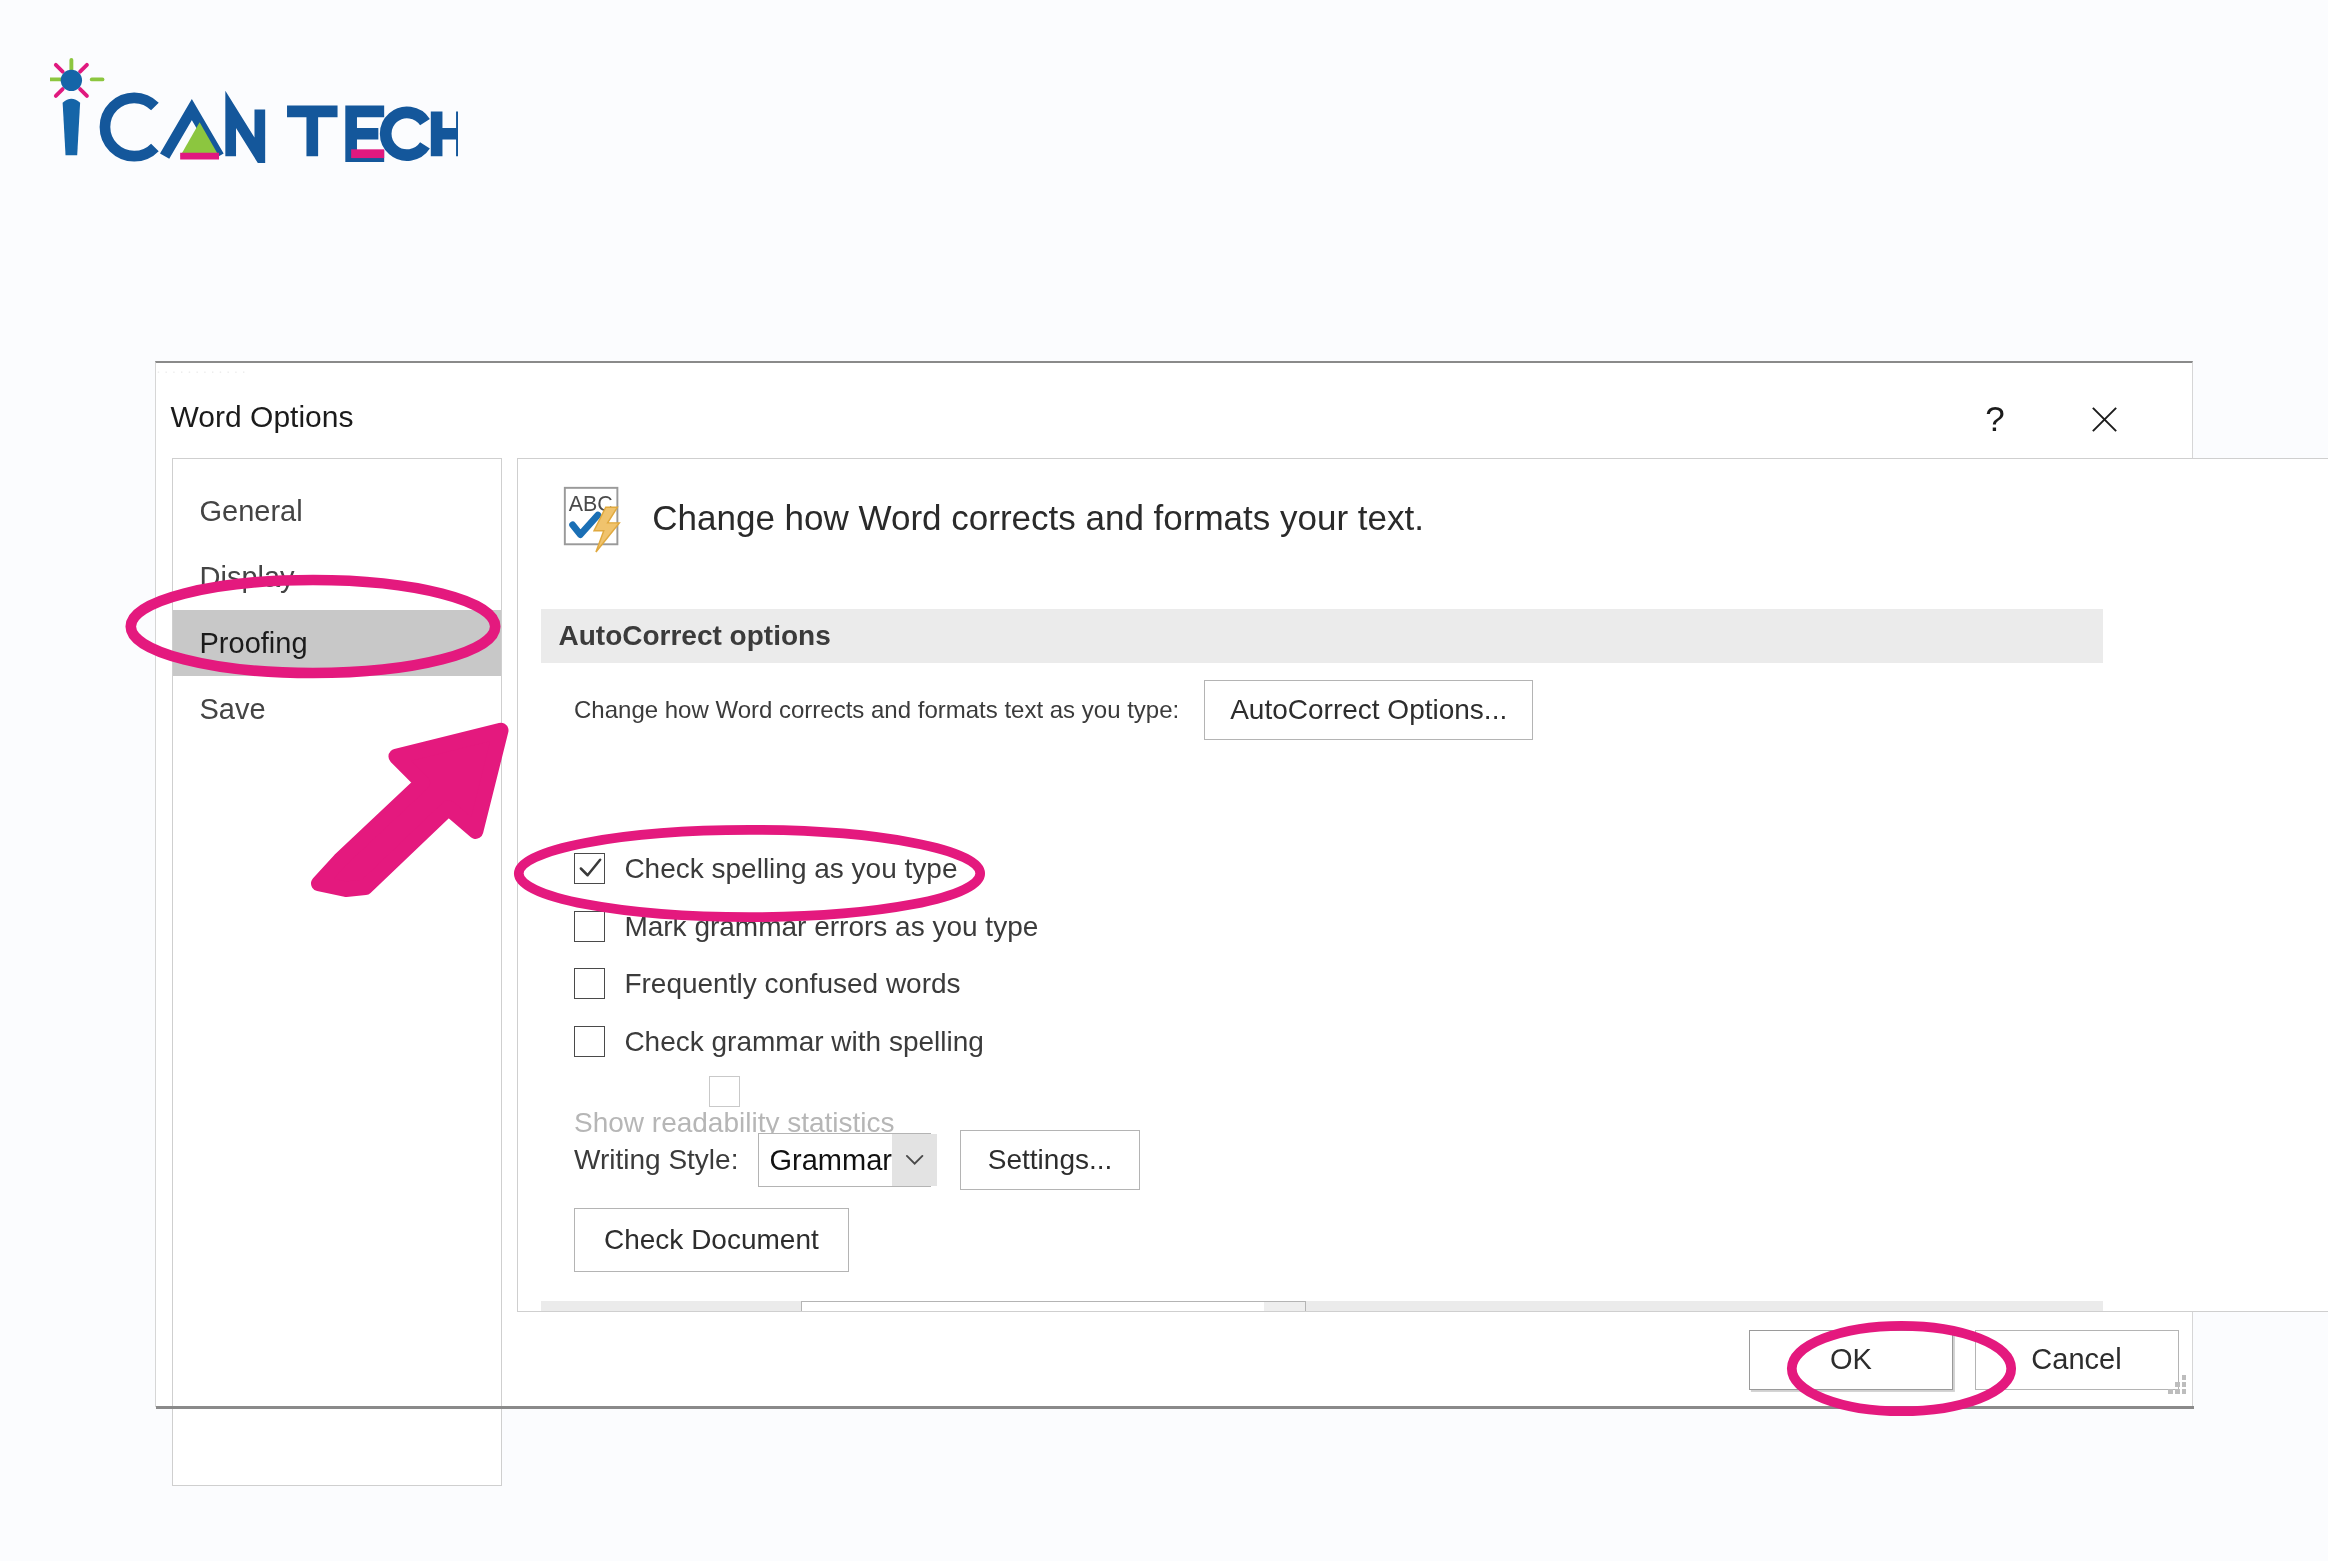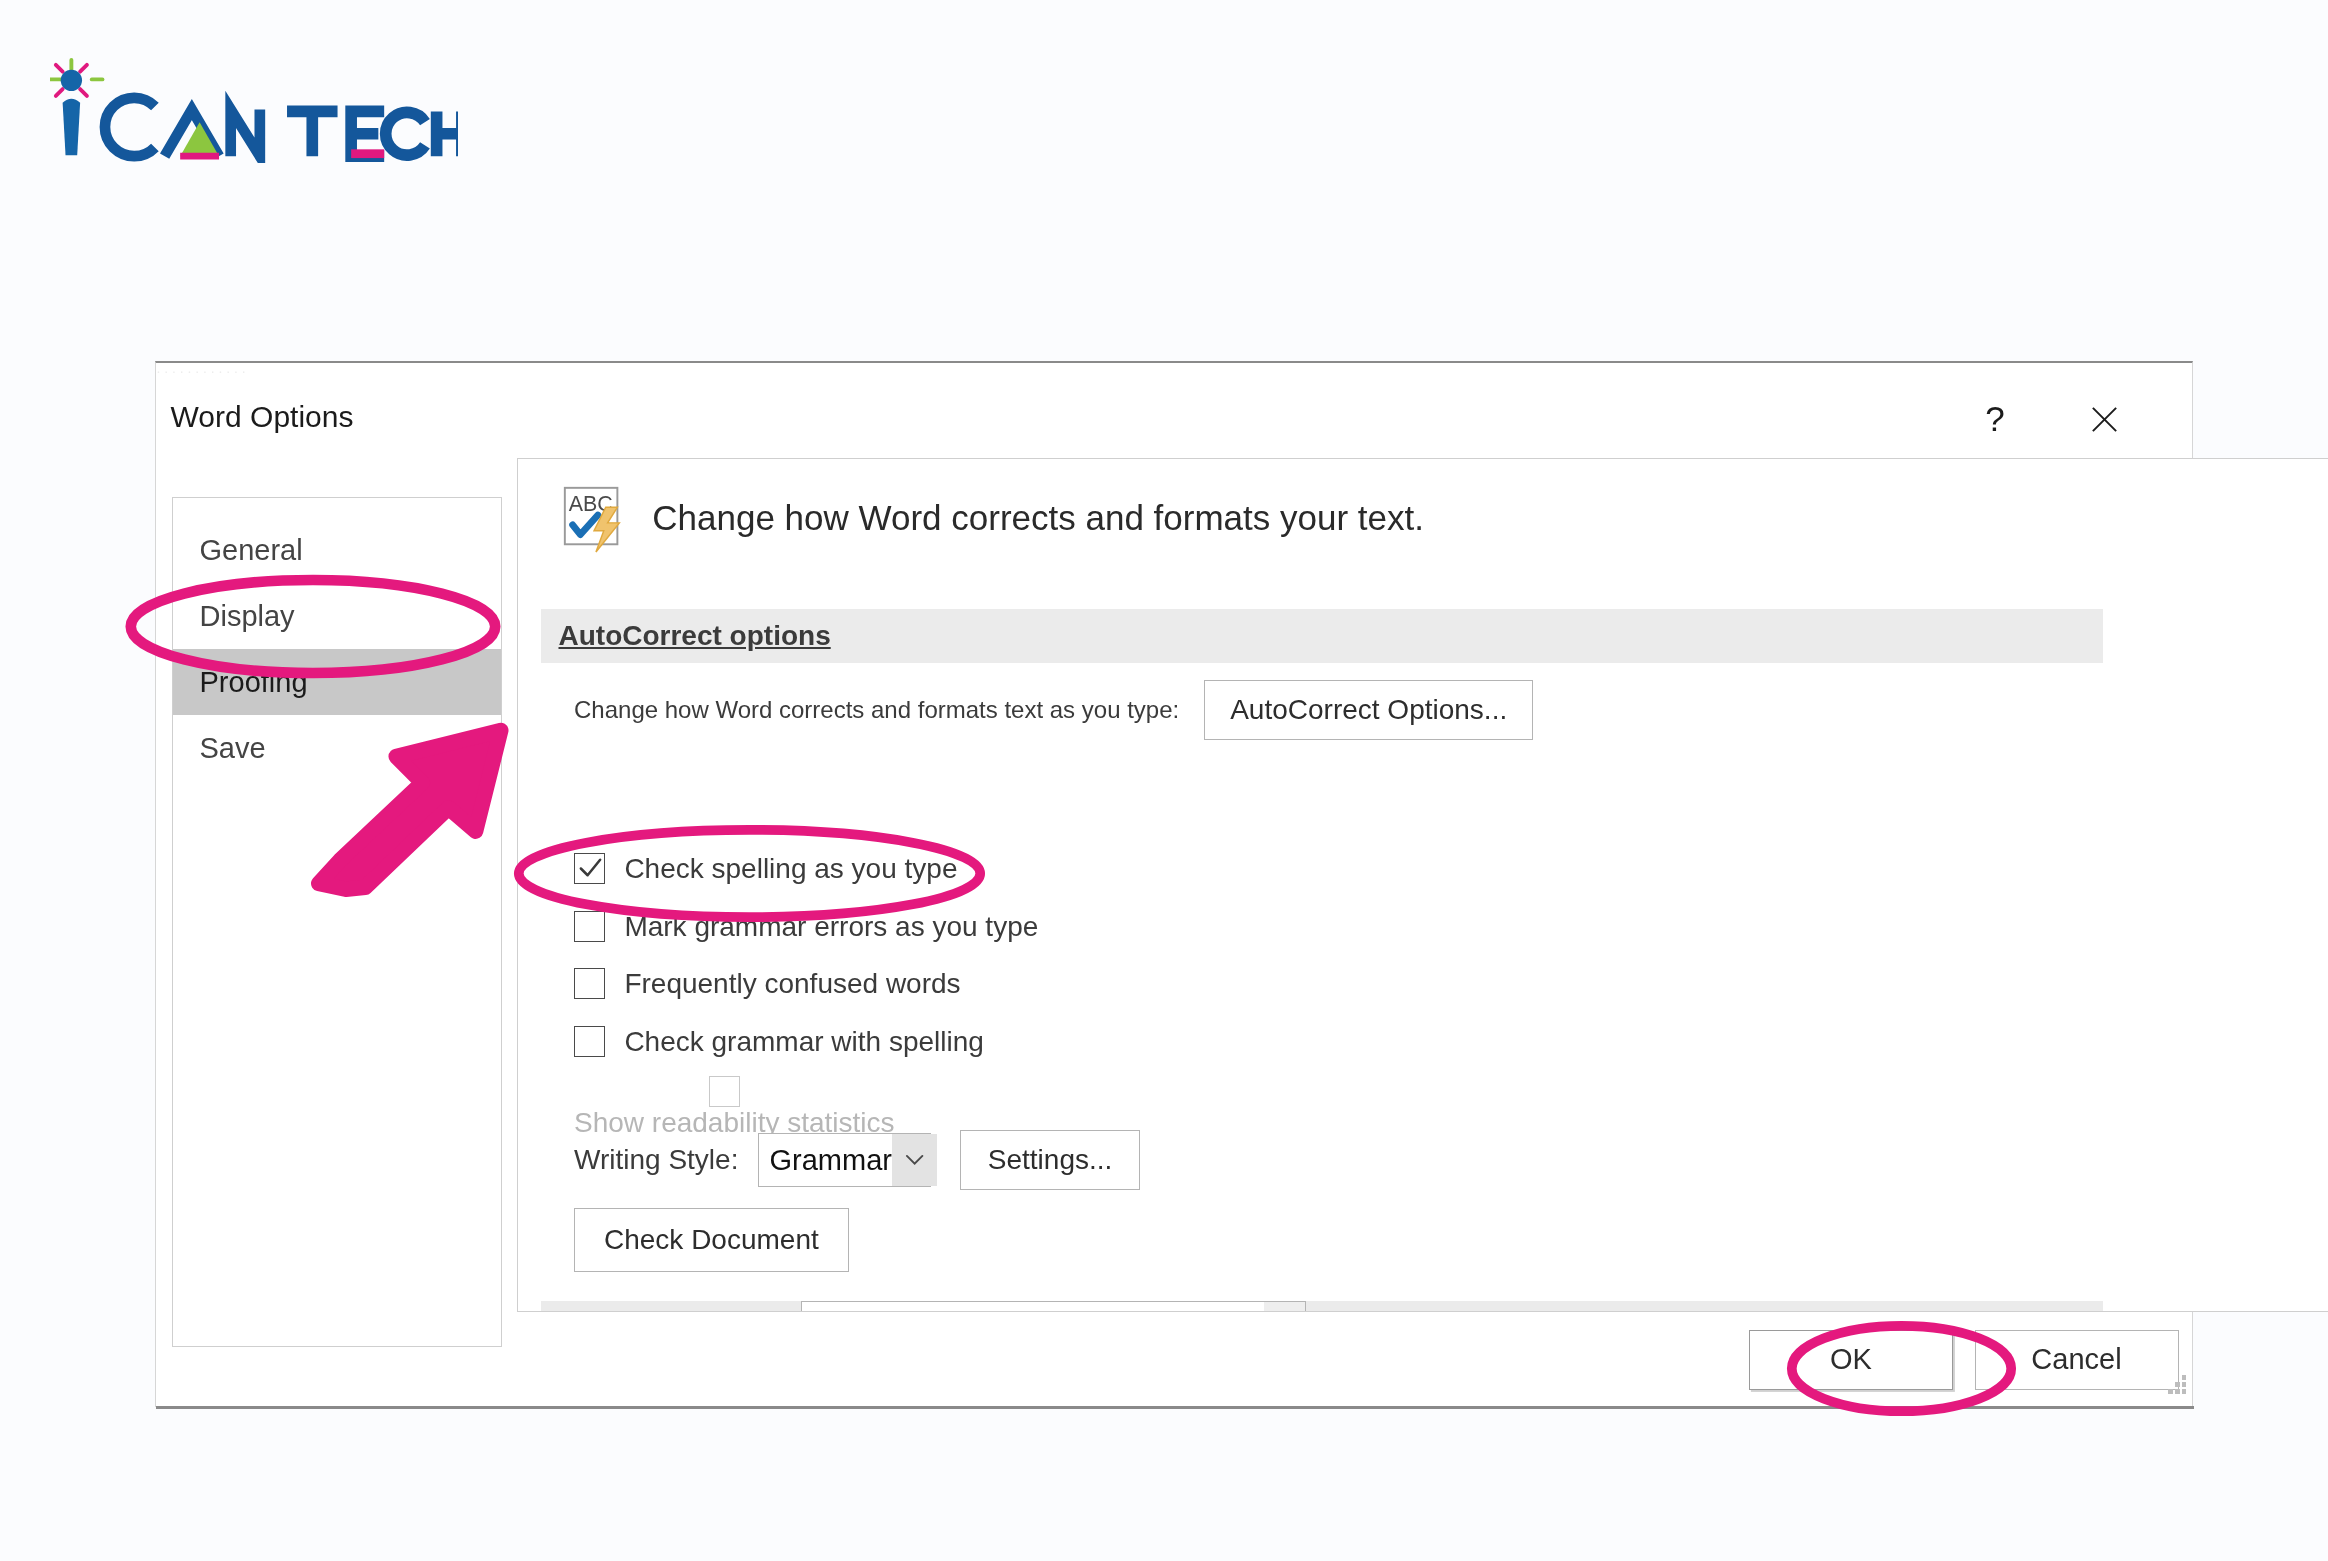--- a/index.html
+++ b/index.html
@@ -89,25 +89,24 @@
     width: 2038px;
     height: 854px;
   }
 
   
   #sidebar {
     position: absolute;
     left: 15.5px;
     top: 0;
     width: 330px;
-    height: 850px;
+    height: 1028px;
     border: 1px solid #cfcfcf;
     background: #ffffff;
     box-sizing: border-box;
-    margin-top: 39px;
   }
   .nav-item {
     height: 66px;
     display: flex;
     align-items: center;
     padding-left: 27px;
     font-size: 29px;
     color: #444444;
     box-sizing: border-box;
     cursor: default;
@@ -160,21 +159,21 @@
     height: 54px;
     background: #ebebeb;
     display: flex;
     align-items: center;
     padding-left: 17.5px;
     box-sizing: border-box;
     font-size: 28px;
     font-weight: bold;
     color: #3b3b3b;
   }
-  #band-autocorrect { top: 150px; text-decoration: underline; }
+  #band-autocorrect { top: 150px; }
   #band-spelling    { top: 315px; }
 
   
   #ac-row {
     position: absolute;
     left: 56px;
     top: 221px;
     display: flex;
     align-items: center;
   }

